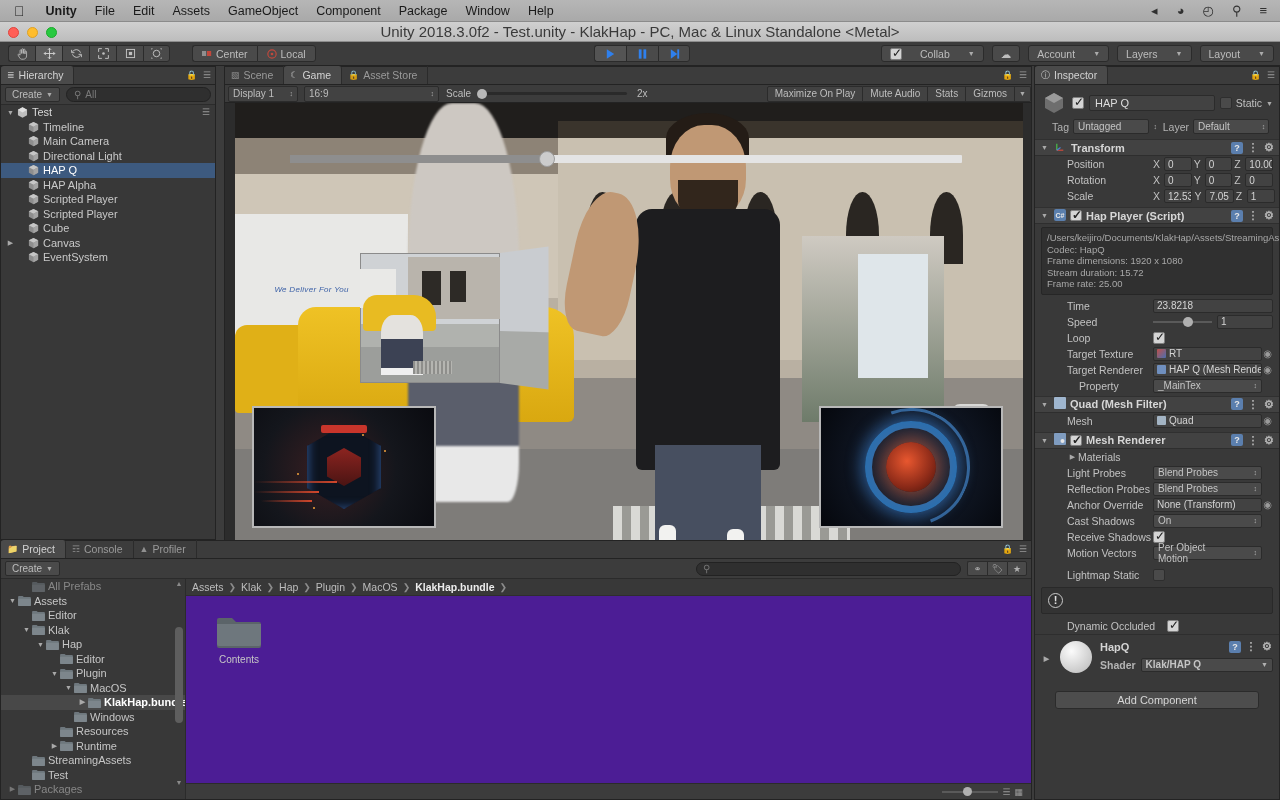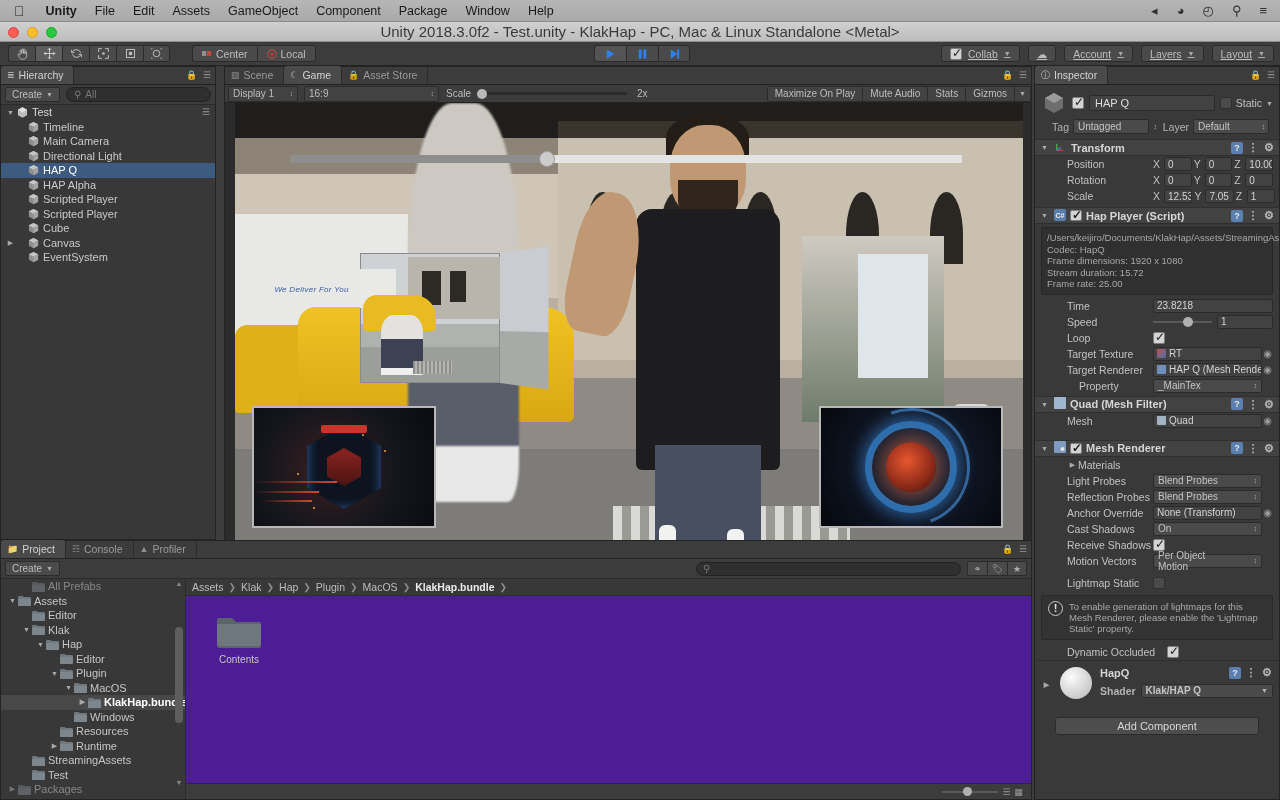--- a/index.html
+++ b/index.html
@@ -72,22 +72,22 @@
     width: 32px; height: 17px; background: #4a4a4a;
     border: 1px solid #2b2b2b; border-right: none;
     display: flex; align-items: center; justify-content: center;
   }
   .pbtn:first-child { border-radius: 3px 0 0 3px; background: #545454; }
   .pbtn:last-child { border-right: 1px solid #2b2b2b; border-radius: 0 3px 3px 0; }
   .tb-right { position: absolute; right: 6px; display: flex; align-items: center; gap: 8px; }
   .tb-pill {
     height: 17px; padding: 0 8px; background: #4a4a4a;
     border: 1px solid #2b2b2b; border-radius: 3px;
-    display: flex; align-items: center; gap: 6px;
-    font-size: 10.5px; color: #bdbdbd; text-decoration: underline;
+    display: flex; align-items: center; gap: 18px;
+    font-size: 10.5px; color: #bdbdbd;
   }
   .caret { font-size: 7px; opacity: .85; }
 
   
   .panel { position: absolute; background: #383838; border: 1px solid #232323; }
   .tabrow {
     height: 18px; background: #3c3c3c;
     display: flex; align-items: flex-end;
     border-bottom: 1px solid #232323;
     position: relative;
@@ -848,21 +848,21 @@
       </div>
       <div class="prow">
         <span class="plabel">Mesh</span>
         <span class="objfield">
           <span class="tiny-ico" style="background:#a3b4c4"></span>
           <span>Quad</span>
         </span>
         <span class="circ-sel">◉</span>
       </div>
 
-      <div class="comp-hdr" style="margin-top:11px">
+      <div class="comp-hdr" style="margin-top:3px">
         <span class="tri">▼</span>
         <span>
           <svg width="12" height="12" viewBox="0 0 12 12">
               <rect width="12" height="12" rx="1" fill="#7f9cc0"></rect>
               <circle cx="8.5" cy="8" r="2" fill="#e6e6e6"></circle>
             </svg>
         </span>
         <span class="cb checked" style="width:11px;height:11px"></span>
         <span>Mesh Renderer</span>
         <span class="tools">
@@ -920,21 +920,20 @@
             <span class="circ-sel"></span>
           </div>
         </div>
 
       <div class="prow" style="margin-top:6px">
         <span class="plabel">Lightmap Static</span>
         <span class="cb off"></span>
       </div>
       <div class="warnbox">
         <span class="warn-ico">!</span>
-        <span>To enable generation of lightmaps for this Mesh Renderer, please enable the 'Lightmap Static' property.</span>
       </div>
       <div class="prow">
         <span class="plabel" style="width:100px;flex:0 0 100px">Dynamic Occluded</span>
         <span class="cb checked"></span>
       </div>
 
       <div class="mat-block">
         <div style="display:flex;align-items:flex-start;padding:0 6px;gap:8px;">
           <span class="tri" style="padding-top:14px">▶</span>
           <span class="mat-prev"></span>

